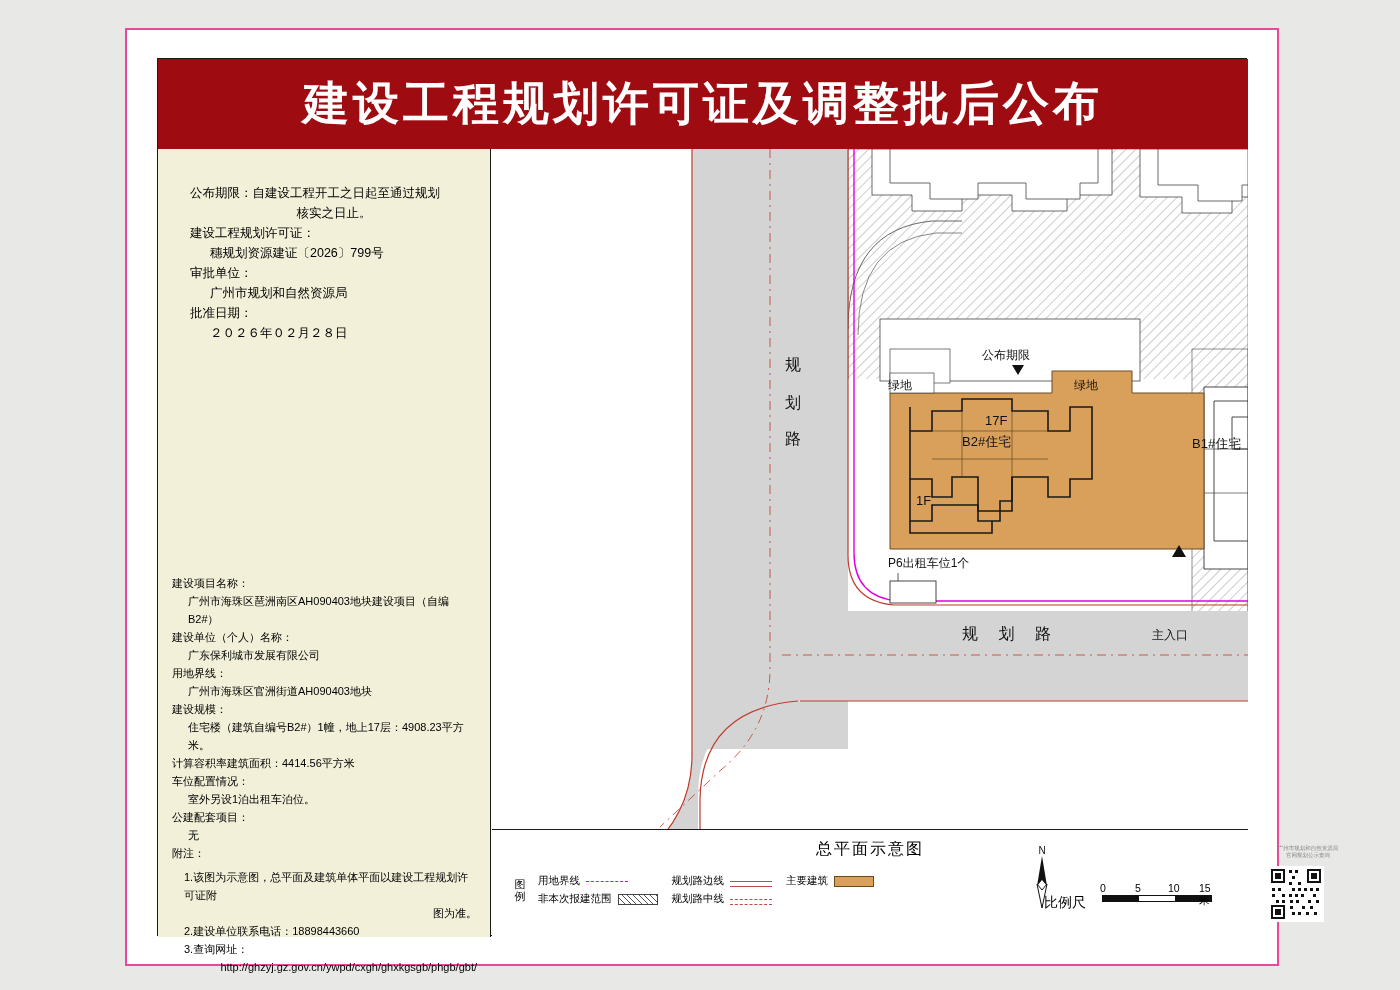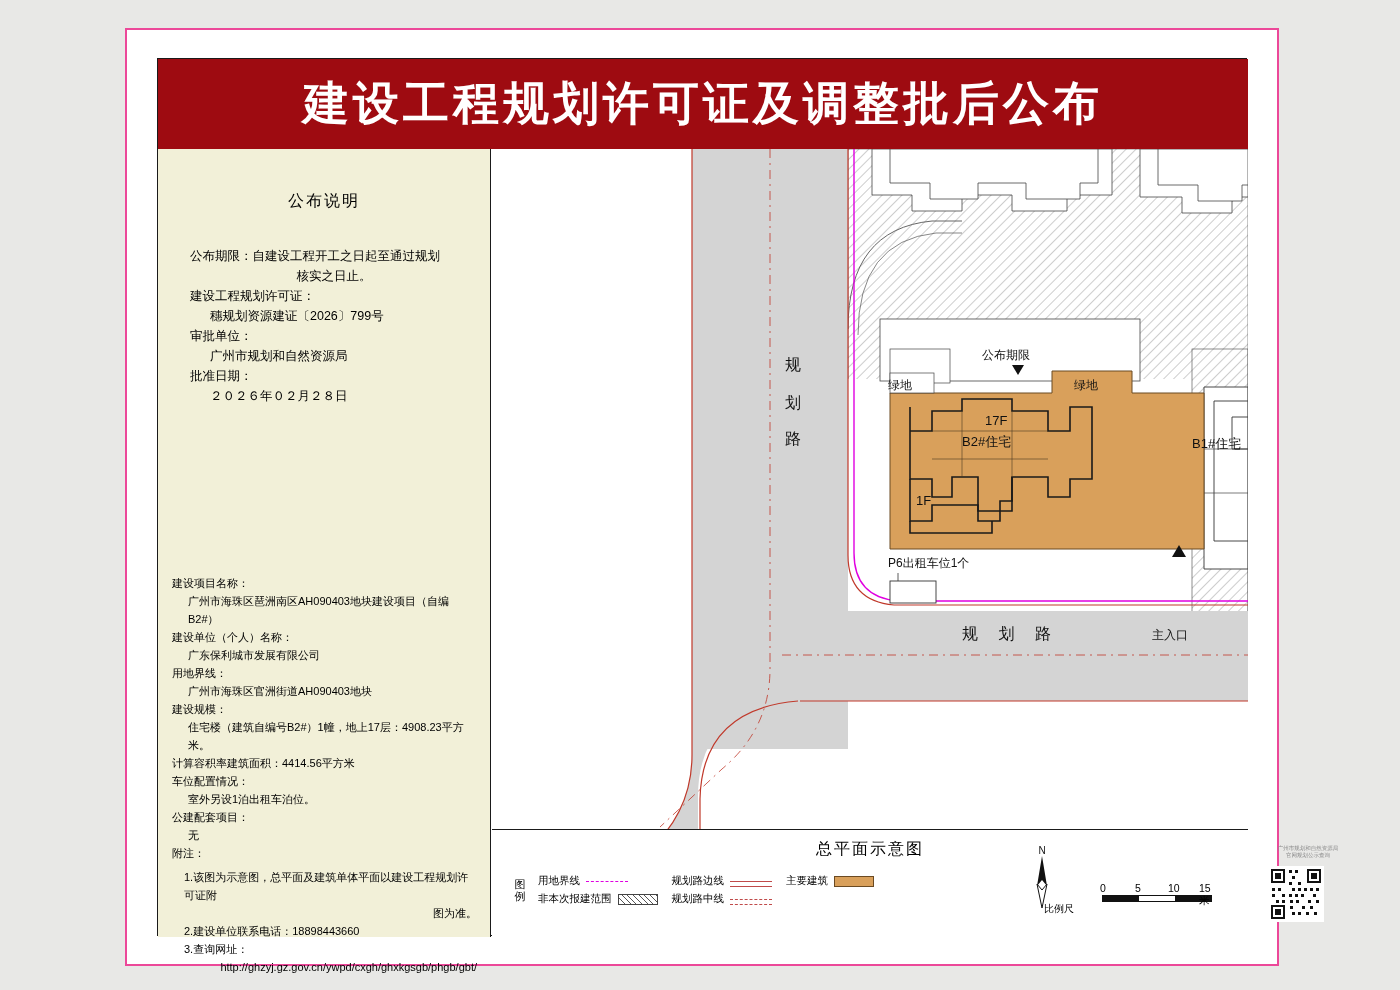--- a/index.html
+++ b/index.html
@@ -99,37 +99,36 @@
   .sw-roadmid:after{content:"";position:absolute;left:0;top:4px;width:42px;border-top:1px dashed #c04a4a;}
   .sw-build{background:#d9a05b;border:1px solid #6b4a22;}
   
   .compass{position:absolute;left:520px;top:16px;width:60px;height:70px;}
   .scalebar{position:absolute;left:610px;top:52px;font-size:11px;}
   .scale-nums{position:relative;height:13px;width:118px;font-size:10.5px;}
   .scale-nums span{position:absolute;top:0;}
   .scale-blocks{display:flex;width:110px;height:7px;border:0.7px solid #111;box-sizing:border-box;}
   .scale-blocks i{flex:1;height:100%;display:block;}
   .scale-blocks i.on{background:#111;}
-  .scale-label{position:absolute;left:-58px;top:20px;font-size:10px;}
+  .scale-label{position:absolute;left:-58px;top:12px;font-size:14px;}
   
   .qrbox{position:absolute;left:1268px;top:866px;width:56px;height:56px;background:#fff;}
   .qrtext{position:absolute;left:1268px;top:845px;width:80px;font-size:5.5px;color:#8a8a8a;line-height:7px;text-align:center;}
 </style>
 </head>
 <body>
 
 <div class="sheet">
   <div class="inner">
 
     <div class="banner">
       <span>建设工程规划许可证及调整批后公布</span>
     </div>
 
     <div class="leftcol">
-      <div class="notice-title">公布说明</div>
 
       <div class="block-a">
         <div class="ln indent1"><span>公布期限：</span><span>自建设工程开工之日起至通过规划</span></div>
         <div class="ln center-ln">核实之日止。</div>
         <div class="ln indent1">建设工程规划许可证：</div>
         <div class="ln indent2">穗规划资源建证〔2026〕799号</div>
         <div class="ln indent1">审批单位：</div>
         <div class="ln indent2">广州市规划和自然资源局</div>
         <div class="ln indent1">批准日期：</div>
         <div class="ln indent2">２０２６年０２月２８日</div>

